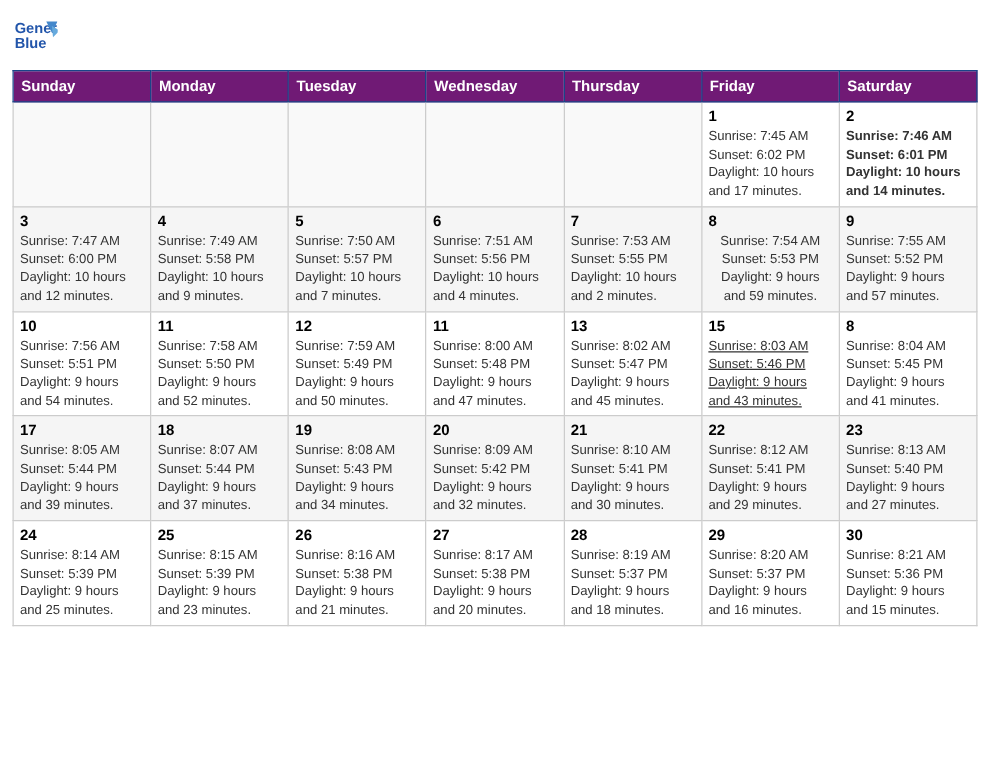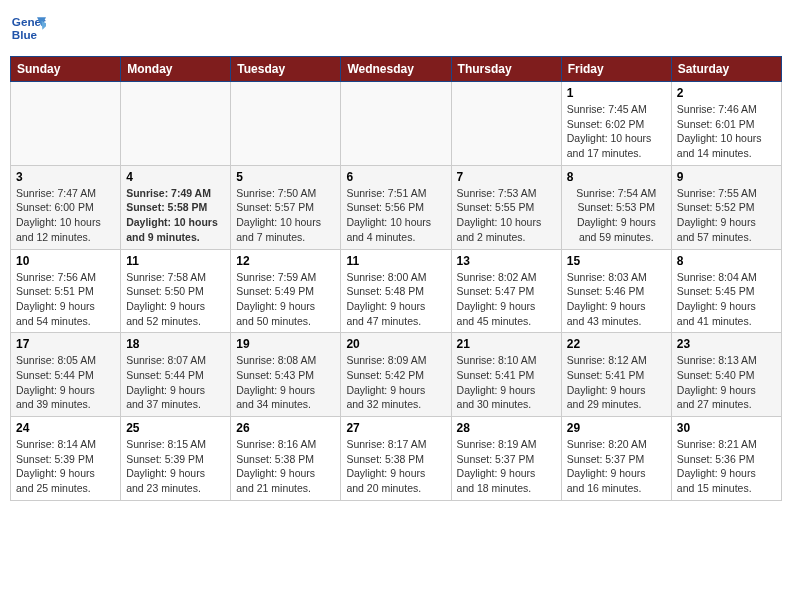--- a/index.html
+++ b/index.html
@@ -36,21 +36,21 @@
     .location {
       font-size: 14px;
       color: #555;
     }
     .calendar {
       width: 100%;
       border-collapse: collapse;
       font-size: 10.5px;
     }
     .calendar th {
-      background: #7f1d1d;
+      background: #701a75;
       color: #fff;
       text-align: left;
       padding: 5px 6px;
       font-size: 12px;
       font-weight: bold;
       border: 1px solid #1a4488;
     }
     .calendar td {
       border: 1px solid #ccc;
       vertical-align: top;
@@ -114,35 +114,35 @@
         <td class="empty-cell"></td>
         <td class="empty-cell"></td>
         <td>
           <span class="day-num">1</span>
           <div class="day-info" style="white-space: pre-line;">Sunrise: 7:45 AM
 Sunset: 6:02 PM
 Daylight: 10 hours and 17 minutes.</div>
         </td>
         <td>
           <span class="day-num">2</span>
-          <div class="day-info" style="white-space: pre-line;">Sunrise: 7:46 AM
+          <div class="day-info" style="white-space: pre-line; font-weight: bold;">Sunrise: 7:46 AM
 Sunset: 6:01 PM
 Daylight: 10 hours and 14 minutes.</div>
         </td>
       </tr>
       <tr>
         <td>
           <span class="day-num">3</span>
           <div class="day-info" style="white-space: pre-line;">Sunrise: 7:47 AM
 Sunset: 6:00 PM
 Daylight: 10 hours and 12 minutes.</div>
         </td>
         <td>
           <span class="day-num">4</span>
-          <div class="day-info" style="white-space: pre-line; font-weight: bold;">Sunrise: 7:49 AM
+          <div class="day-info" style="white-space: pre-line;">Sunrise: 7:49 AM
 Sunset: 5:58 PM
 Daylight: 10 hours and 9 minutes.</div>
         </td>
         <td>
           <span class="day-num">5</span>
           <div class="day-info" style="white-space: pre-line;">Sunrise: 7:50 AM
 Sunset: 5:57 PM
 Daylight: 10 hours and 7 minutes.</div>
         </td>
         <td>
@@ -196,21 +196,21 @@
 Daylight: 9 hours and 47 minutes.</div>
         </td>
         <td>
           <span class="day-num">13</span>
           <div class="day-info" style="white-space: pre-line;">Sunrise: 8:02 AM
 Sunset: 5:47 PM
 Daylight: 9 hours and 45 minutes.</div>
         </td>
         <td>
           <span class="day-num">15</span>
-          <div class="day-info" style="white-space: pre-line;">Sunrise: 8:03 AM
+          <div class="day-info" style="white-space: pre-line; text-decoration: underline;">Sunrise: 8:03 AM
 Sunset: 5:46 PM
 Daylight: 9 hours and 43 minutes.</div>
         </td>
         <td>
           <span class="day-num">8</span>
           <div class="day-info" style="white-space: pre-line;">Sunrise: 8:04 AM
 Sunset: 5:45 PM
 Daylight: 9 hours and 41 minutes.</div>
         </td>
       </tr>

